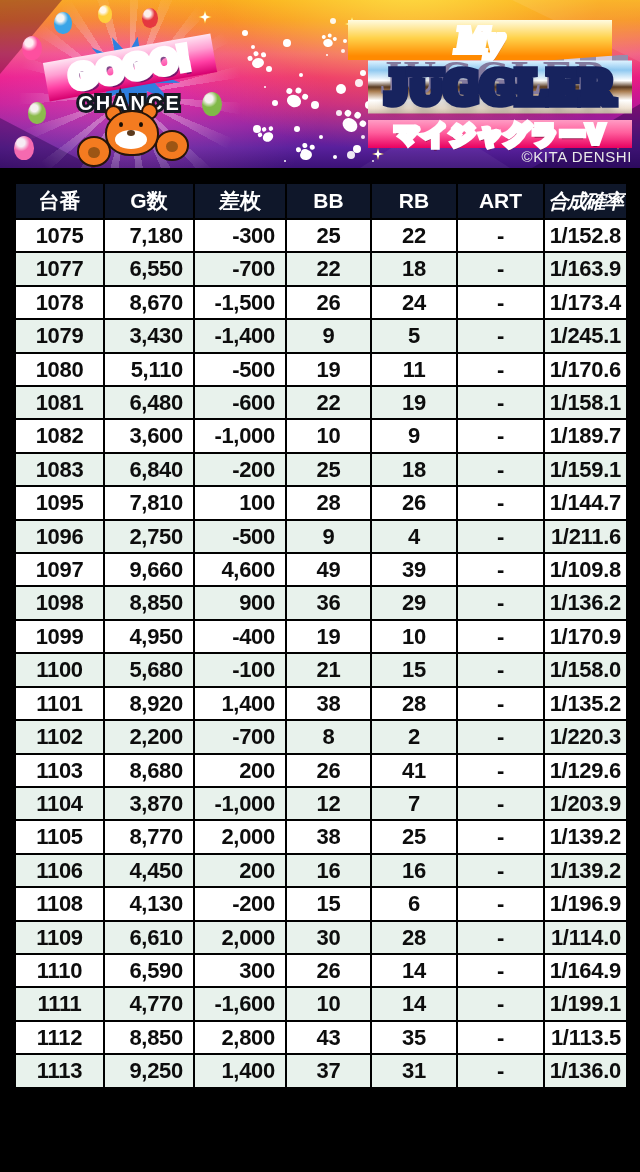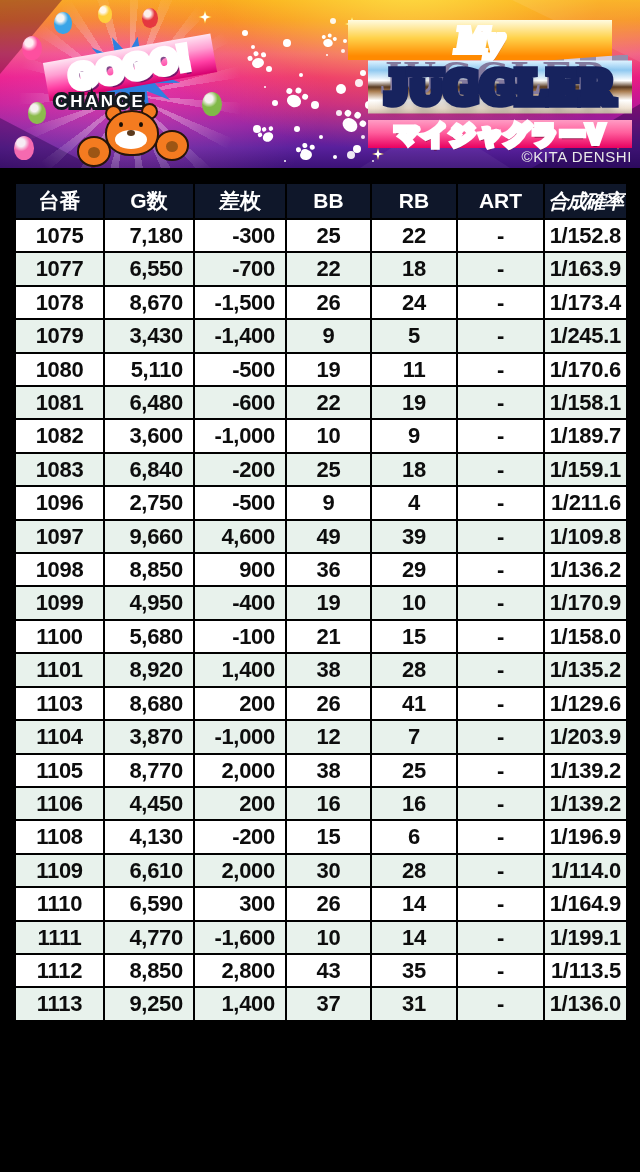--- a/index.html
+++ b/index.html
@@ -79,22 +79,22 @@
 
   
   .gogo { position:absolute; left:55px; top:28px; width:150px; height:140px; }
   .bluestar { position:absolute; left:26px; top:8px; width:100px; height:76px; background:#2f7fe0; transform:rotate(10deg);
     filter:drop-shadow(2px 3px 0 rgba(10,20,80,.45));
     clip-path:polygon(100% 50%,75.1% 56.7%,93.3% 75%,68.4% 68.4%,75% 93.3%,56.7% 75.1%,50% 100%,43.3% 75.1%,25% 93.3%,31.6% 68.4%,6.7% 75%,24.9% 56.7%,0% 50%,24.9% 43.3%,6.7% 25%,31.6% 31.6%,25% 6.7%,43.3% 24.9%,50% 0%,56.7% 24.9%,75% 6.7%,68.4% 31.6%,93.3% 25%,75.1% 43.3%); }
   .gogo-text { position:absolute; left:-10px; top:20px; width:170px; text-align:center; transform:rotate(-10deg);
     font-weight:800; font-size:34px; letter-spacing:1px;
     background:linear-gradient(180deg,#ffe3f2 0%,#ff9ed2 35%,#ff3fa4 68%,#d6006f 100%); }
   .gogo-text::before { -webkit-text-stroke:7px #fff; text-shadow:3px 5px 0 rgba(30,20,90,.55); }
-  .chance-text { position:absolute; left:0; top:64px; width:150px; text-align:left;
-    font-weight:800; font-size:17px; letter-spacing:3px; color:#fff; }
+  .chance-text { position:absolute; left:0; top:64px; width:150px; text-align:center;
+    font-weight:800; font-size:20px; letter-spacing:3px; color:#fff; }
   .chance-text::before { -webkit-text-stroke:6px #141a22; }
 
   .tiger { position:absolute; left:22px; top:82px; width:110px; height:58px; }
   .tiger i { position:absolute; display:block; }
   .t-ear { width:13px; height:13px; border-radius:50%; background:#f47b20; border:2px solid #27150a; }
   .te1 { left:28px; top:-5px; } .te2 { left:64px; top:-7px; }
   .t-head { left:28px; top:0; width:50px; height:42px; background:#f47b20; border:2px solid #27150a; border-radius:50% 50% 46% 46%; }
   .t-muzzle { left:38px; top:20px; width:32px; height:19px; background:#fff; border-radius:50%; }
   .t-eye { width:4px; height:5px; border-radius:50%; background:#1a0f05; }
   .ty1 { left:42px; top:12px; } .ty2 { left:62px; top:12px; }
@@ -295,20 +295,29 @@
           <tr>
             <td class="c0">1083</td>
             <td class="c1">6,840</td>
             <td class="c2">-200</td>
             <td class="c3">25</td>
             <td class="c4">18</td>
             <td class="c5">-</td>
             <td class="c6">1/159.1</td>
           </tr>
           <tr>
+            <td class="c0">1095</td>
+            <td class="c1">7,810</td>
+            <td class="c2">100</td>
+            <td class="c3">28</td>
+            <td class="c4">26</td>
+            <td class="c5">-</td>
+            <td class="c6">1/144.7</td>
+          </tr>
+          <tr>
             <td class="c0">1096</td>
             <td class="c1">2,750</td>
             <td class="c2">-500</td>
             <td class="c3">9</td>
             <td class="c4">4</td>
             <td class="c5">-</td>
             <td class="c6">1/211.6</td>
           </tr>
           <tr>
             <td class="c0">1097</td>
@@ -349,20 +358,29 @@
           <tr>
             <td class="c0">1101</td>
             <td class="c1">8,920</td>
             <td class="c2">1,400</td>
             <td class="c3">38</td>
             <td class="c4">28</td>
             <td class="c5">-</td>
             <td class="c6">1/135.2</td>
           </tr>
           <tr>
+            <td class="c0">1102</td>
+            <td class="c1">2,200</td>
+            <td class="c2">-700</td>
+            <td class="c3">8</td>
+            <td class="c4">2</td>
+            <td class="c5">-</td>
+            <td class="c6">1/220.3</td>
+          </tr>
+          <tr>
             <td class="c0">1103</td>
             <td class="c1">8,680</td>
             <td class="c2">200</td>
             <td class="c3">26</td>
             <td class="c4">41</td>
             <td class="c5">-</td>
             <td class="c6">1/129.6</td>
           </tr>
           <tr>
             <td class="c0">1104</td>

